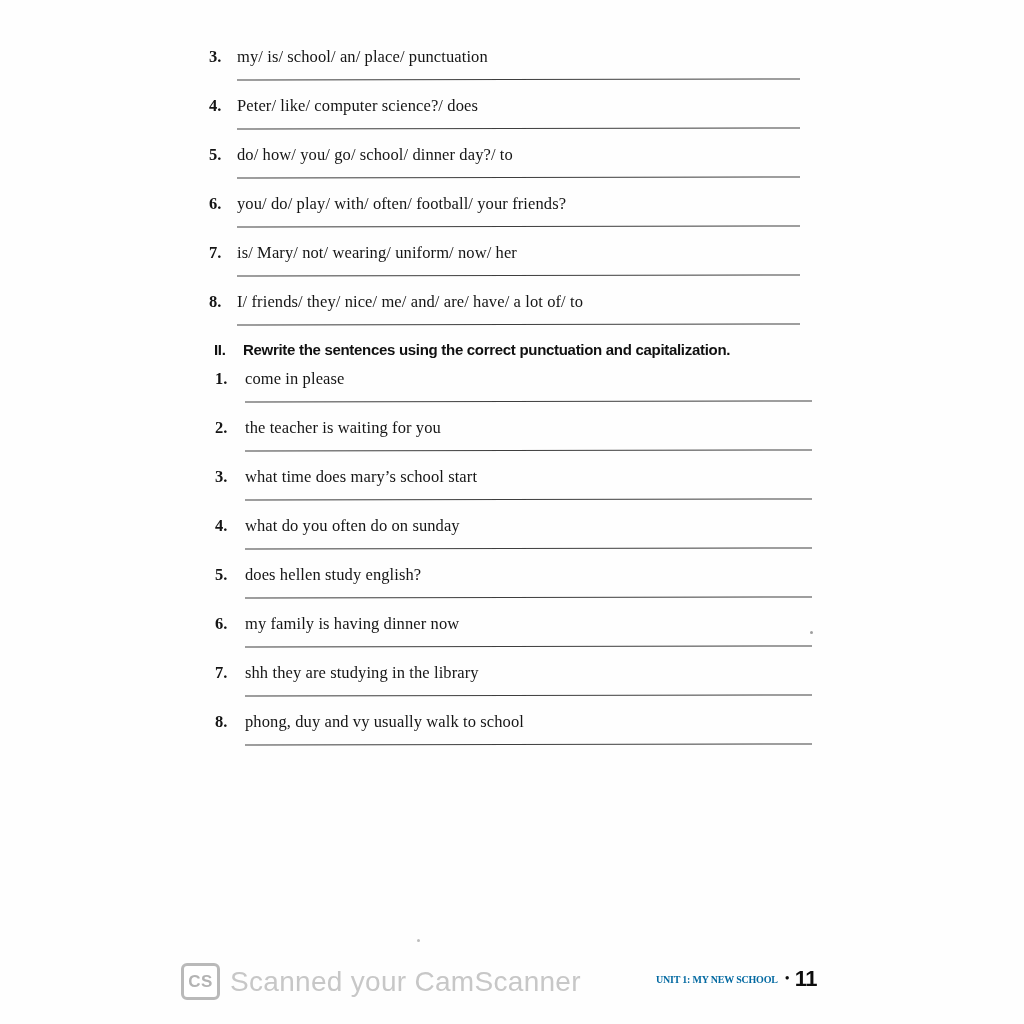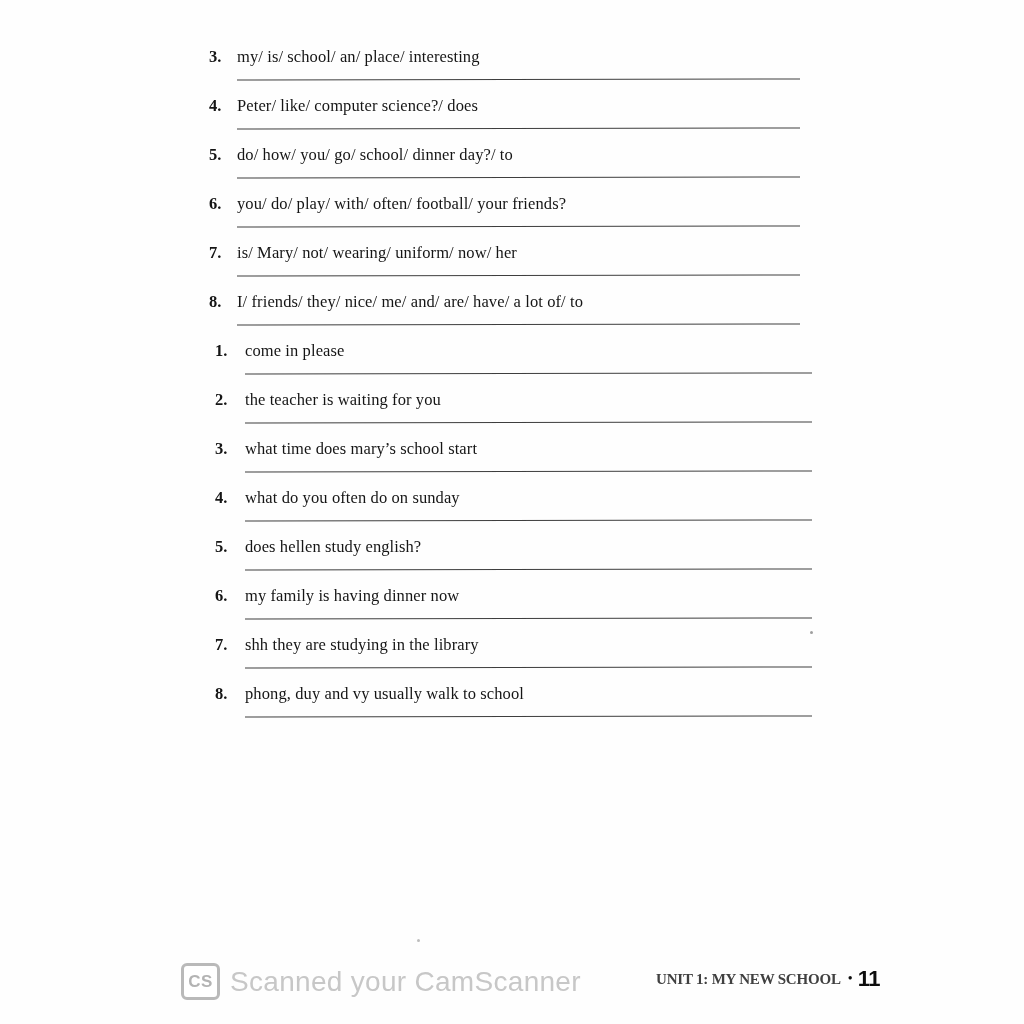--- a/index.html
+++ b/index.html
@@ -128,23 +128,23 @@
     top: 966px;
     left: 656px;
     width: 190px;
     display: flex;
     align-items: center;
     white-space: nowrap;
   }
   .unit-label {
     font-family: "Liberation Serif", serif;
     font-weight: bold;
-    font-size: 15px;
+    font-size: 10px;
     letter-spacing: -0.2px;
-    color: #404040;
+    color: #0369a1;
   }
   .footer-sep {
     font-size: 14px;
     margin: 0 5px 0 7px;
     color: #0d0d0d;
   }
   .page-number {
     font-family: "Liberation Sans", sans-serif;
     font-weight: bold;
     font-size: 22px;
@@ -155,21 +155,21 @@
 </head>
 <body>
 
 <div class="page">
   <div class="content">
 
     <div class="s1">
       <div class="item">
         <div class="row">
           <span class="num">3.</span>
-          <span class="txt">my/ is/ school/ an/ place/ interesting</span>
+          <span class="txt">my/ is/ school/ an/ place/ punctuation</span>
         </div>
         <div class="ansline"></div>
       </div>
       <div class="item">
         <div class="row">
           <span class="num">4.</span>
           <span class="txt">Peter/ like/ computer science?/ does</span>
         </div>
         <div class="ansline"></div>
       </div>
@@ -197,20 +197,24 @@
       <div class="item">
         <div class="row">
           <span class="num">8.</span>
           <span class="txt">I/ friends/ they/ nice/ me/ and/ are/ have/ a lot of/ to</span>
         </div>
         <div class="ansline"></div>
       </div>
     </div>
 
     <div class="s2">
+      <div class="sec-header">
+        <span class="sec-num">II.</span>
+        <span class="sec-title">Rewrite the sentences using the correct punctuation and capitalization.</span>
+      </div>
 
       <div class="item">
         <div class="row">
           <span class="num">1.</span>
           <span class="txt">come in please</span>
         </div>
         <div class="ansline"></div>
       </div>
       <div class="item">
         <div class="row">

